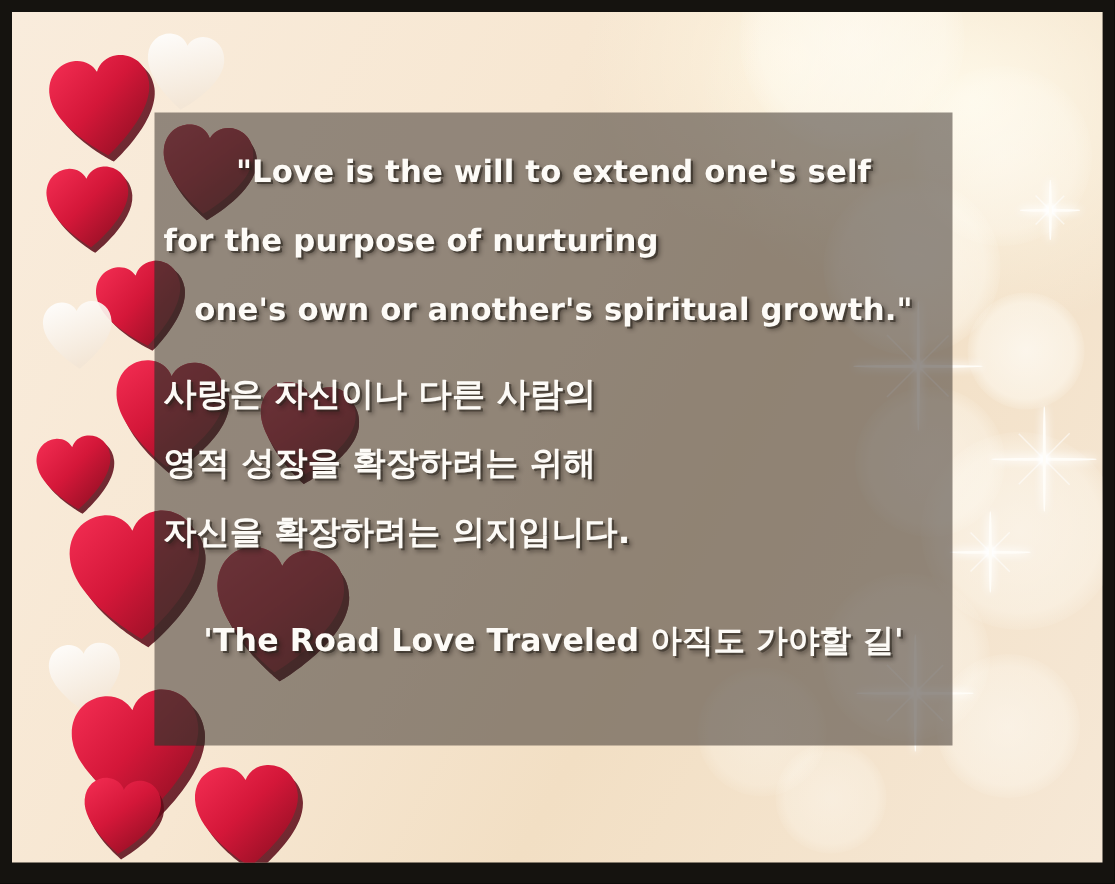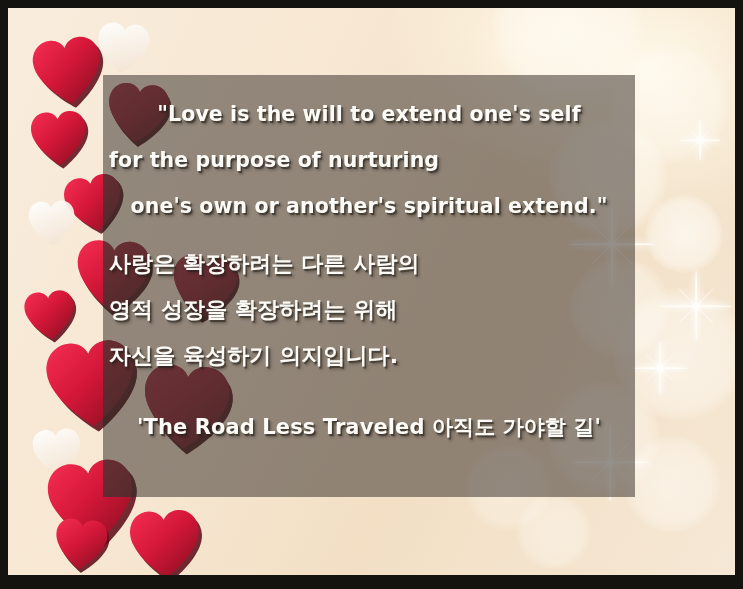--- a/index.html
+++ b/index.html
@@ -443,31 +443,31 @@
             </g>
             <path d="M50,92 C50,92 6,62 6,33 C6,16 18,6 31,6 C40,6 47,11 50,18 C53,11 60,6 69,6 C82,6 94,16 94,33 C94,62 50,92 50,92 Z" fill="url(#gL14)"></path>
           </svg>
         </div>
       </div>
 
     <div id="quote-panel" style="z-index: 5;">
 
       <div class="quote-line en t-center">"Love is the will to extend one's self</div>
       <div class="quote-line en t-right">for the purpose of nurturing</div>
-      <div class="quote-line en t-center">one's own or another's spiritual extend."</div>
+      <div class="quote-line en t-center">one's own or another's spiritual growth."</div>
 
       <div class="spacer-sm"></div>
 
-      <div class="quote-line ko t-right">사랑은 확장하려는 다른 사람의</div>
+      <div class="quote-line ko t-right">사랑은 자신이나 다른 사람의</div>
       <div class="quote-line ko t-right">영적 성장을 확장하려는 위해</div>
-      <div class="quote-line ko t-right">자신을 육성하기 의지입니다.</div>
+      <div class="quote-line ko t-right">자신을 확장하려는 의지입니다.</div>
 
       <div class="spacer-md"></div>
 
-      <div class="quote-line attr t-center">'The Road Less Traveled 아직도 가야할 길'</div>
+      <div class="quote-line attr t-center">'The Road Love Traveled 아직도 가야할 길'</div>
     </div>
 
     <div id="hearts-over-layer" style="position: absolute; left: 95px; top: 67px; width: 532px; height: 422px; overflow: hidden; pointer-events: none; z-index: 4;">
         <div class="heart" style="left: -73px; top: -41px; width: 76px; height: 76px; transform: rotate(-8deg); filter: brightness(0.68) saturate(0.9);">
           <svg viewBox="0 0 100 100" width="100%" height="100%">
             <defs>
               <linearGradient id="gDo0" x1="0.15" y1="0" x2="0.85" y2="1">
                 <stop offset="0%" stop-color="#7d0c1d"></stop>
                 <stop offset="100%" stop-color="#4e0612"></stop>
               </linearGradient>

